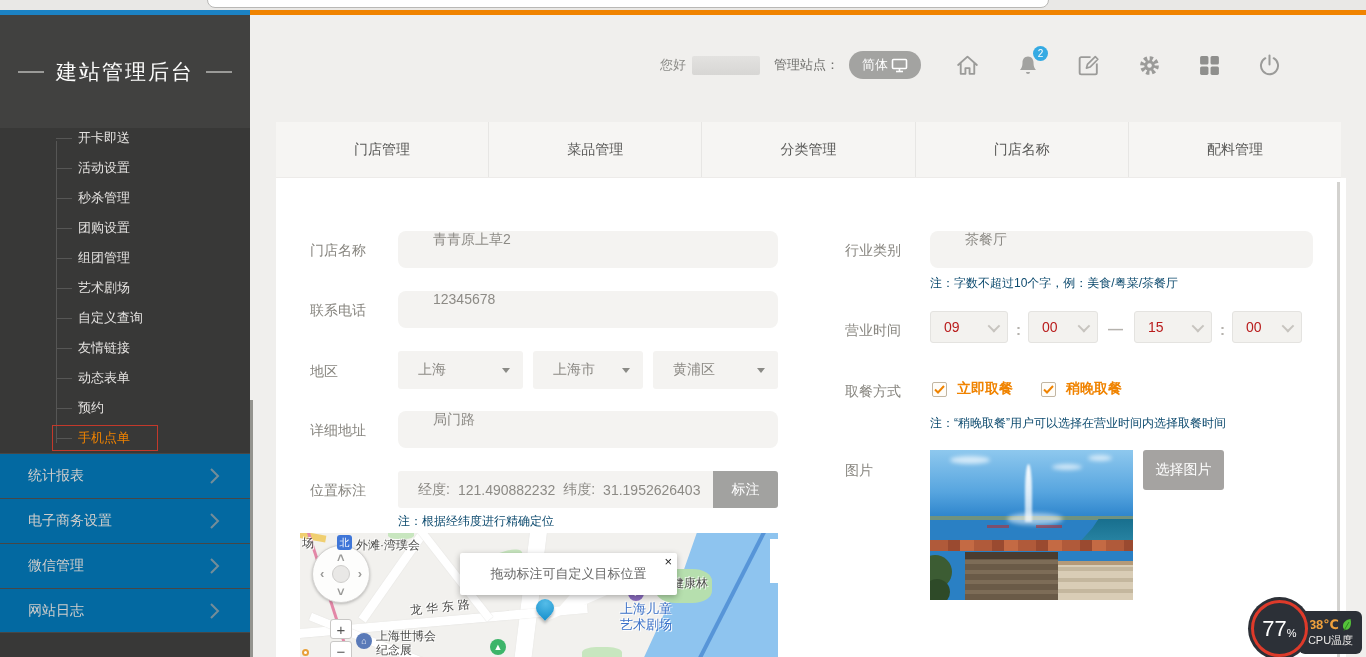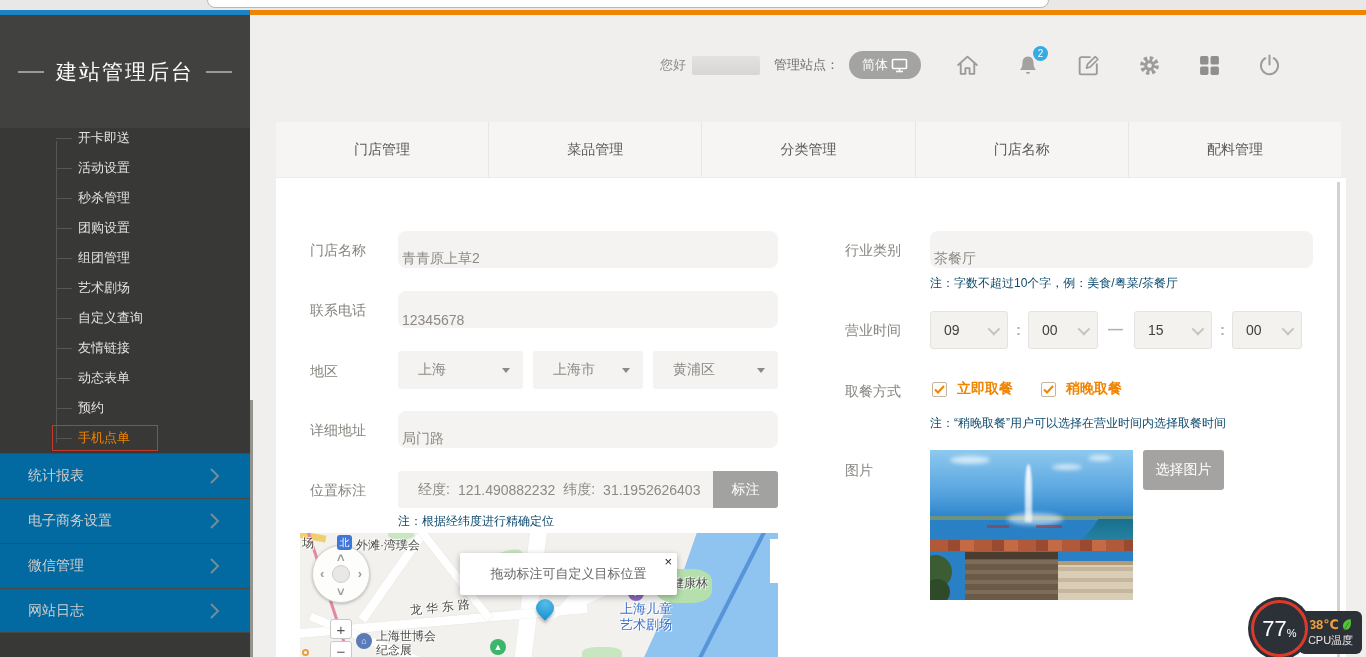--- a/index.html
+++ b/index.html
@@ -43,29 +43,29 @@
   
   .tabbar { left:276px; top:122px; width:1065px; height:56px; background:#f6f5f3; display:flex; border-bottom:1px solid #edebe9; }
   .tab { flex:1; display:flex; align-items:center; justify-content:center; font-size:14px; color:#59595七; color:#595957; border-right:1px solid #e7e6e4; cursor:pointer; }
   .tab:last-child { border-right:none; }
 
   
   .panel { left:276px; top:178px; width:1070px; height:479px; background:#fff; }
   .panel-scroll { left:1337px; top:182px; width:3px; height:475px; background:#d3d2cf; }
 
   .flabel { position:absolute; font-size:14px; color:#87857f; }
-  .finput { position:absolute; background:#f4f3f1; border-radius:8px; font-size:14px; color:#8c8a85; display:flex; align-items:flex-end; padding-left:4px; }
+  .finput { position:absolute; background:#f4f3f1; border-radius:8px; font-size:14px; color:#8c8a85; display:flex; align-items:flex-start; padding-left:35px; }
   .fsel { position:absolute; background:#f4f3f1; border-radius:3px; font-size:14px; color:#8c8a85; display:flex; align-items:center; justify-content:space-between; padding:0 13px 0 20px; cursor:pointer; }
   .caret { width:0; height:0; border-left:4px solid transparent; border-right:4px solid transparent; border-top:5px solid #8a8a86; }
   .fnote { position:absolute; font-size:12px; color:#0c4a6e; }
 
   .coordbox { left:122px; top:293px; width:315px; height:37px; background:#f4f3f1; border-radius:3px 0 0 3px; display:flex; align-items:center; gap:8px; padding-left:20px; font-size:14px; color:#8c8a85; }
   .markbtn { left:437px; top:293px; width:65px; height:37px; background:#a2a2a0; color:#fff; font-size:14px; border:none; border-radius:0 3px 3px 0; cursor:pointer; }
 
-  .timesel { position:absolute; height:38px; background:#f3f2ef; border:1px solid #e4e3e0; border-radius:3px; color:#404040; font-size:14px; display:flex; align-items:center; justify-content:space-between; padding:0 10px 0 13px; cursor:pointer; }
+  .timesel { position:absolute; height:32px; background:#f3f2ef; border:1px solid #e4e3e0; border-radius:3px; color:#b91c1c; font-size:14px; display:flex; align-items:center; justify-content:space-between; padding:0 10px 0 13px; cursor:pointer; }
   .tchev { width:9px; height:9px; border-right:2px solid #c7c4bf; border-bottom:2px solid #c7c4bf; transform:rotate(45deg) translateY(-2px); }
   .tsep { position:absolute; font-size:15px; color:#b5b2ad; font-weight:bold; }
 
   .chkrow { position:absolute; display:flex; align-items:center; gap:10px; }
   .chk { width:15px; height:15px; border:1px solid #c2b6a2; border-radius:2px; background:#fffdf9; display:flex; align-items:center; justify-content:center; cursor:pointer; }
   .chklab { font-size:14px; color:#f08300; font-weight:bold; cursor:pointer; }
 
   .imgbtn { position:absolute; left:867px; top:272px; width:81px; height:40px; background:#a5a3a1; color:#fff; font-size:14px; border:none; border-radius:3px; cursor:pointer; }
 
   

